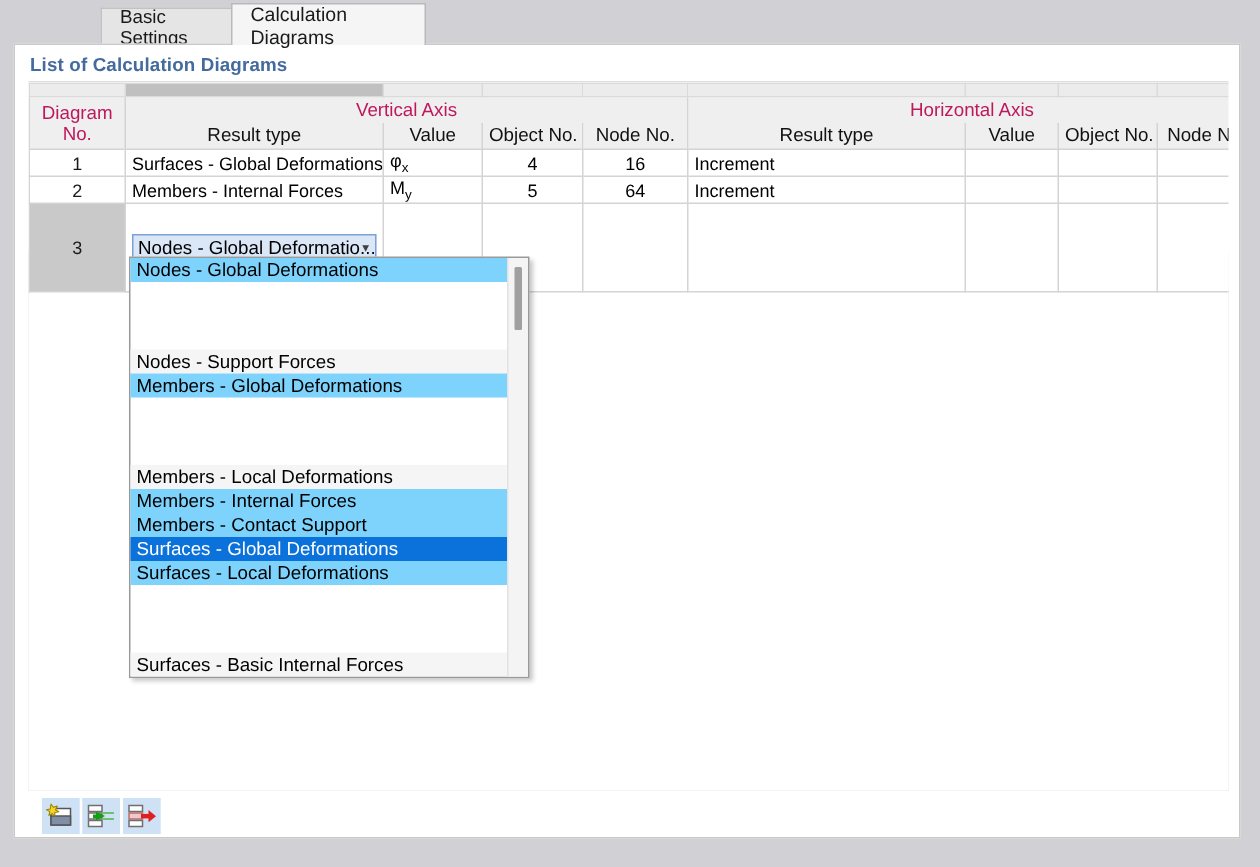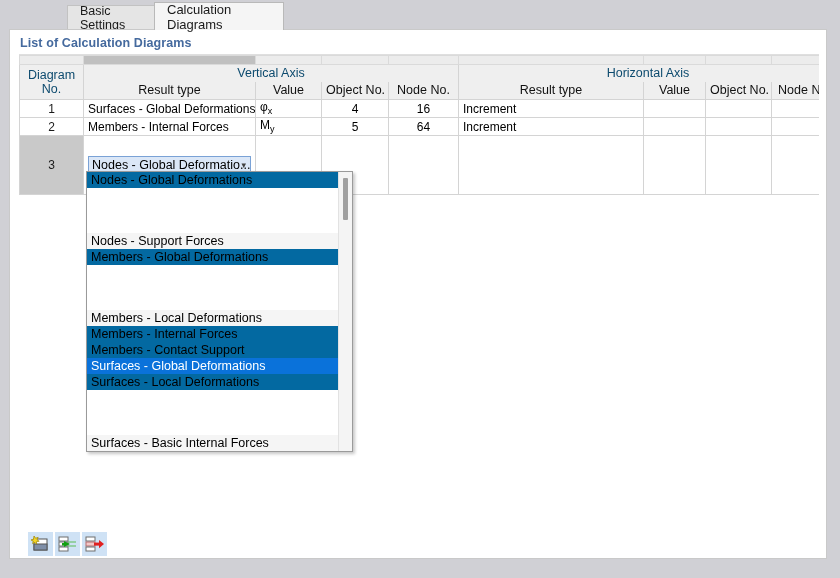--- a/index.html
+++ b/index.html
@@ -107,21 +107,21 @@
     background: #ececec;
     border: 1px solid #dadada;
     padding: 0;
   }
   tr.handlebar td.wide-handle { background: #c0c0c0; }
 
   tr.grouprow td {
     background: #efefef;
     text-align: center;
     height: 17px;
-    color: #0c4a6e;
+    color: #be185d;
     font-size: 12.5px;
     border-bottom: none;
   }
   tr.subrow td {
     background: #efefef;
     text-align: center;
     height: 18px;
     color: #111;
     font-size: 12.5px;
     border-top: none;
@@ -178,21 +178,21 @@
   }
   .dd-item {
     height: 16px;
     line-height: 16px;
     padding-left: 4px;
     font-size: 12.5px;
     color: #000;
     white-space: nowrap;
     cursor: default;
     box-sizing: border-box;
-    background: #0369a1;
+    background: #7dd3fc;
   }
   .dd-item.alt { background: #f5f5f5; margin-top: 45px; }
   .dd-item.highlight {
     background: #0a72da;
     color: #ffffff;
   }
   .dd-scrollbar {
     position: absolute;
     right: 0; top: 0;
     width: 14px; height: 100%;

